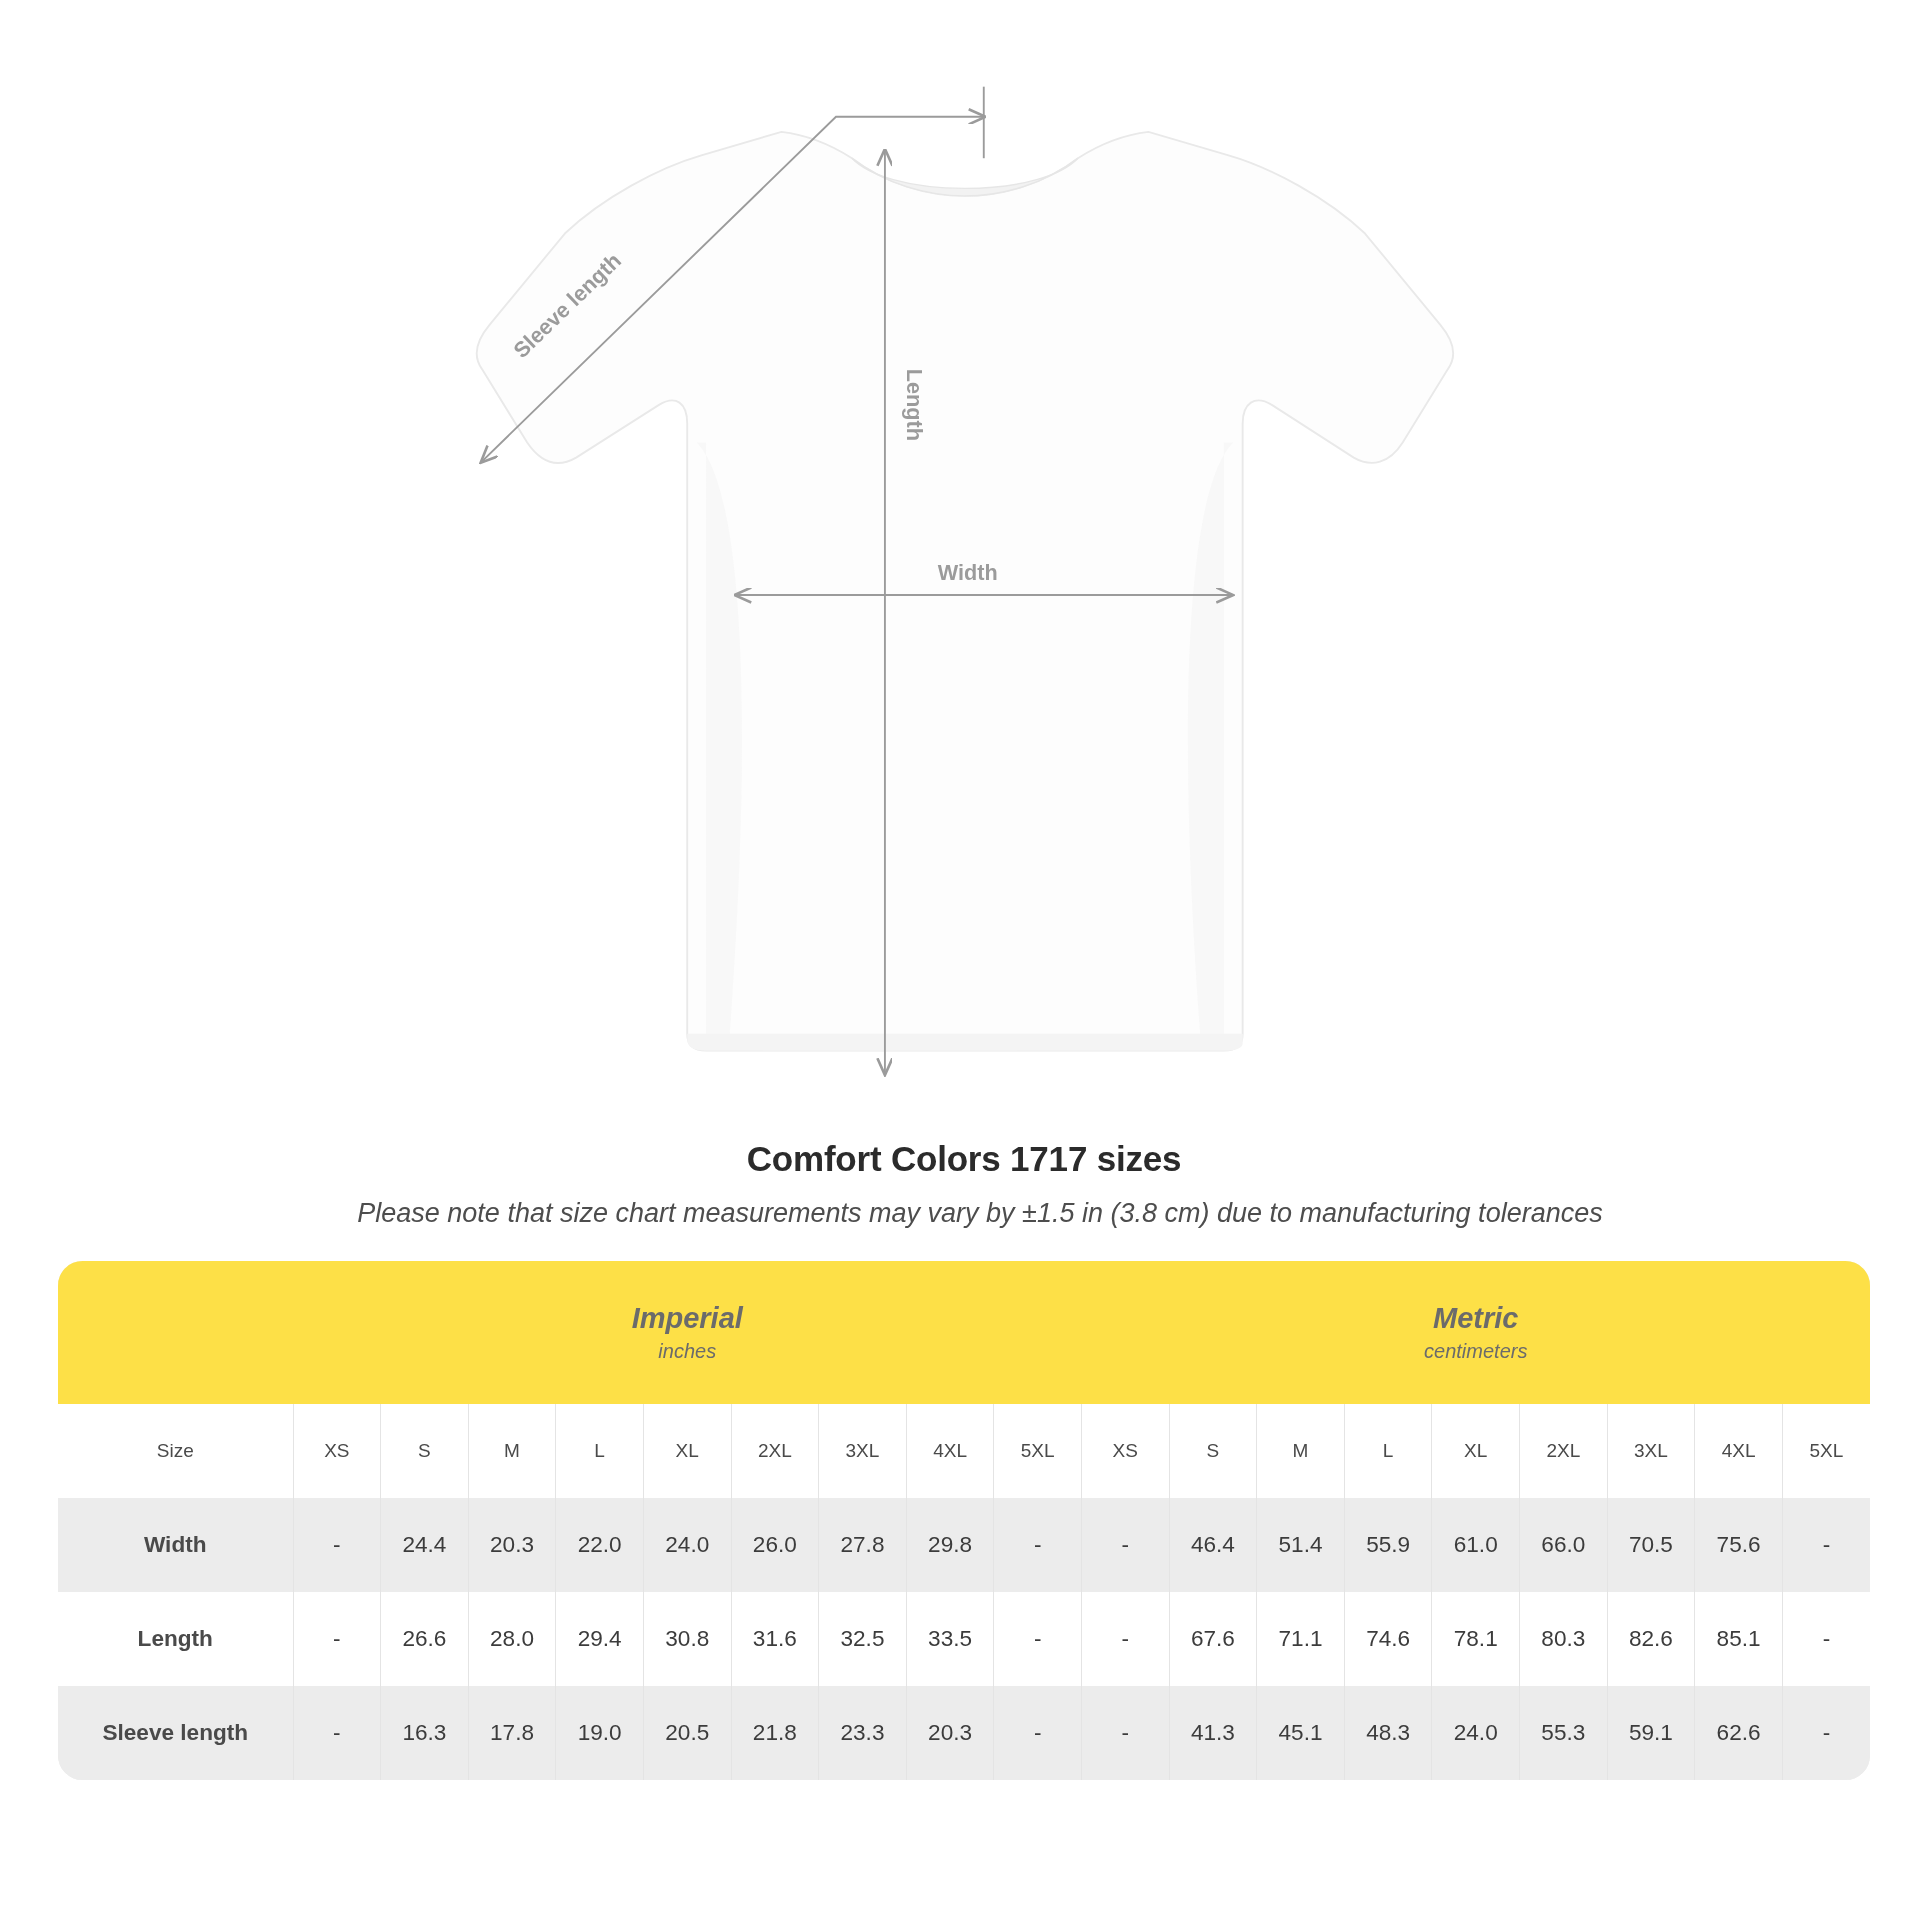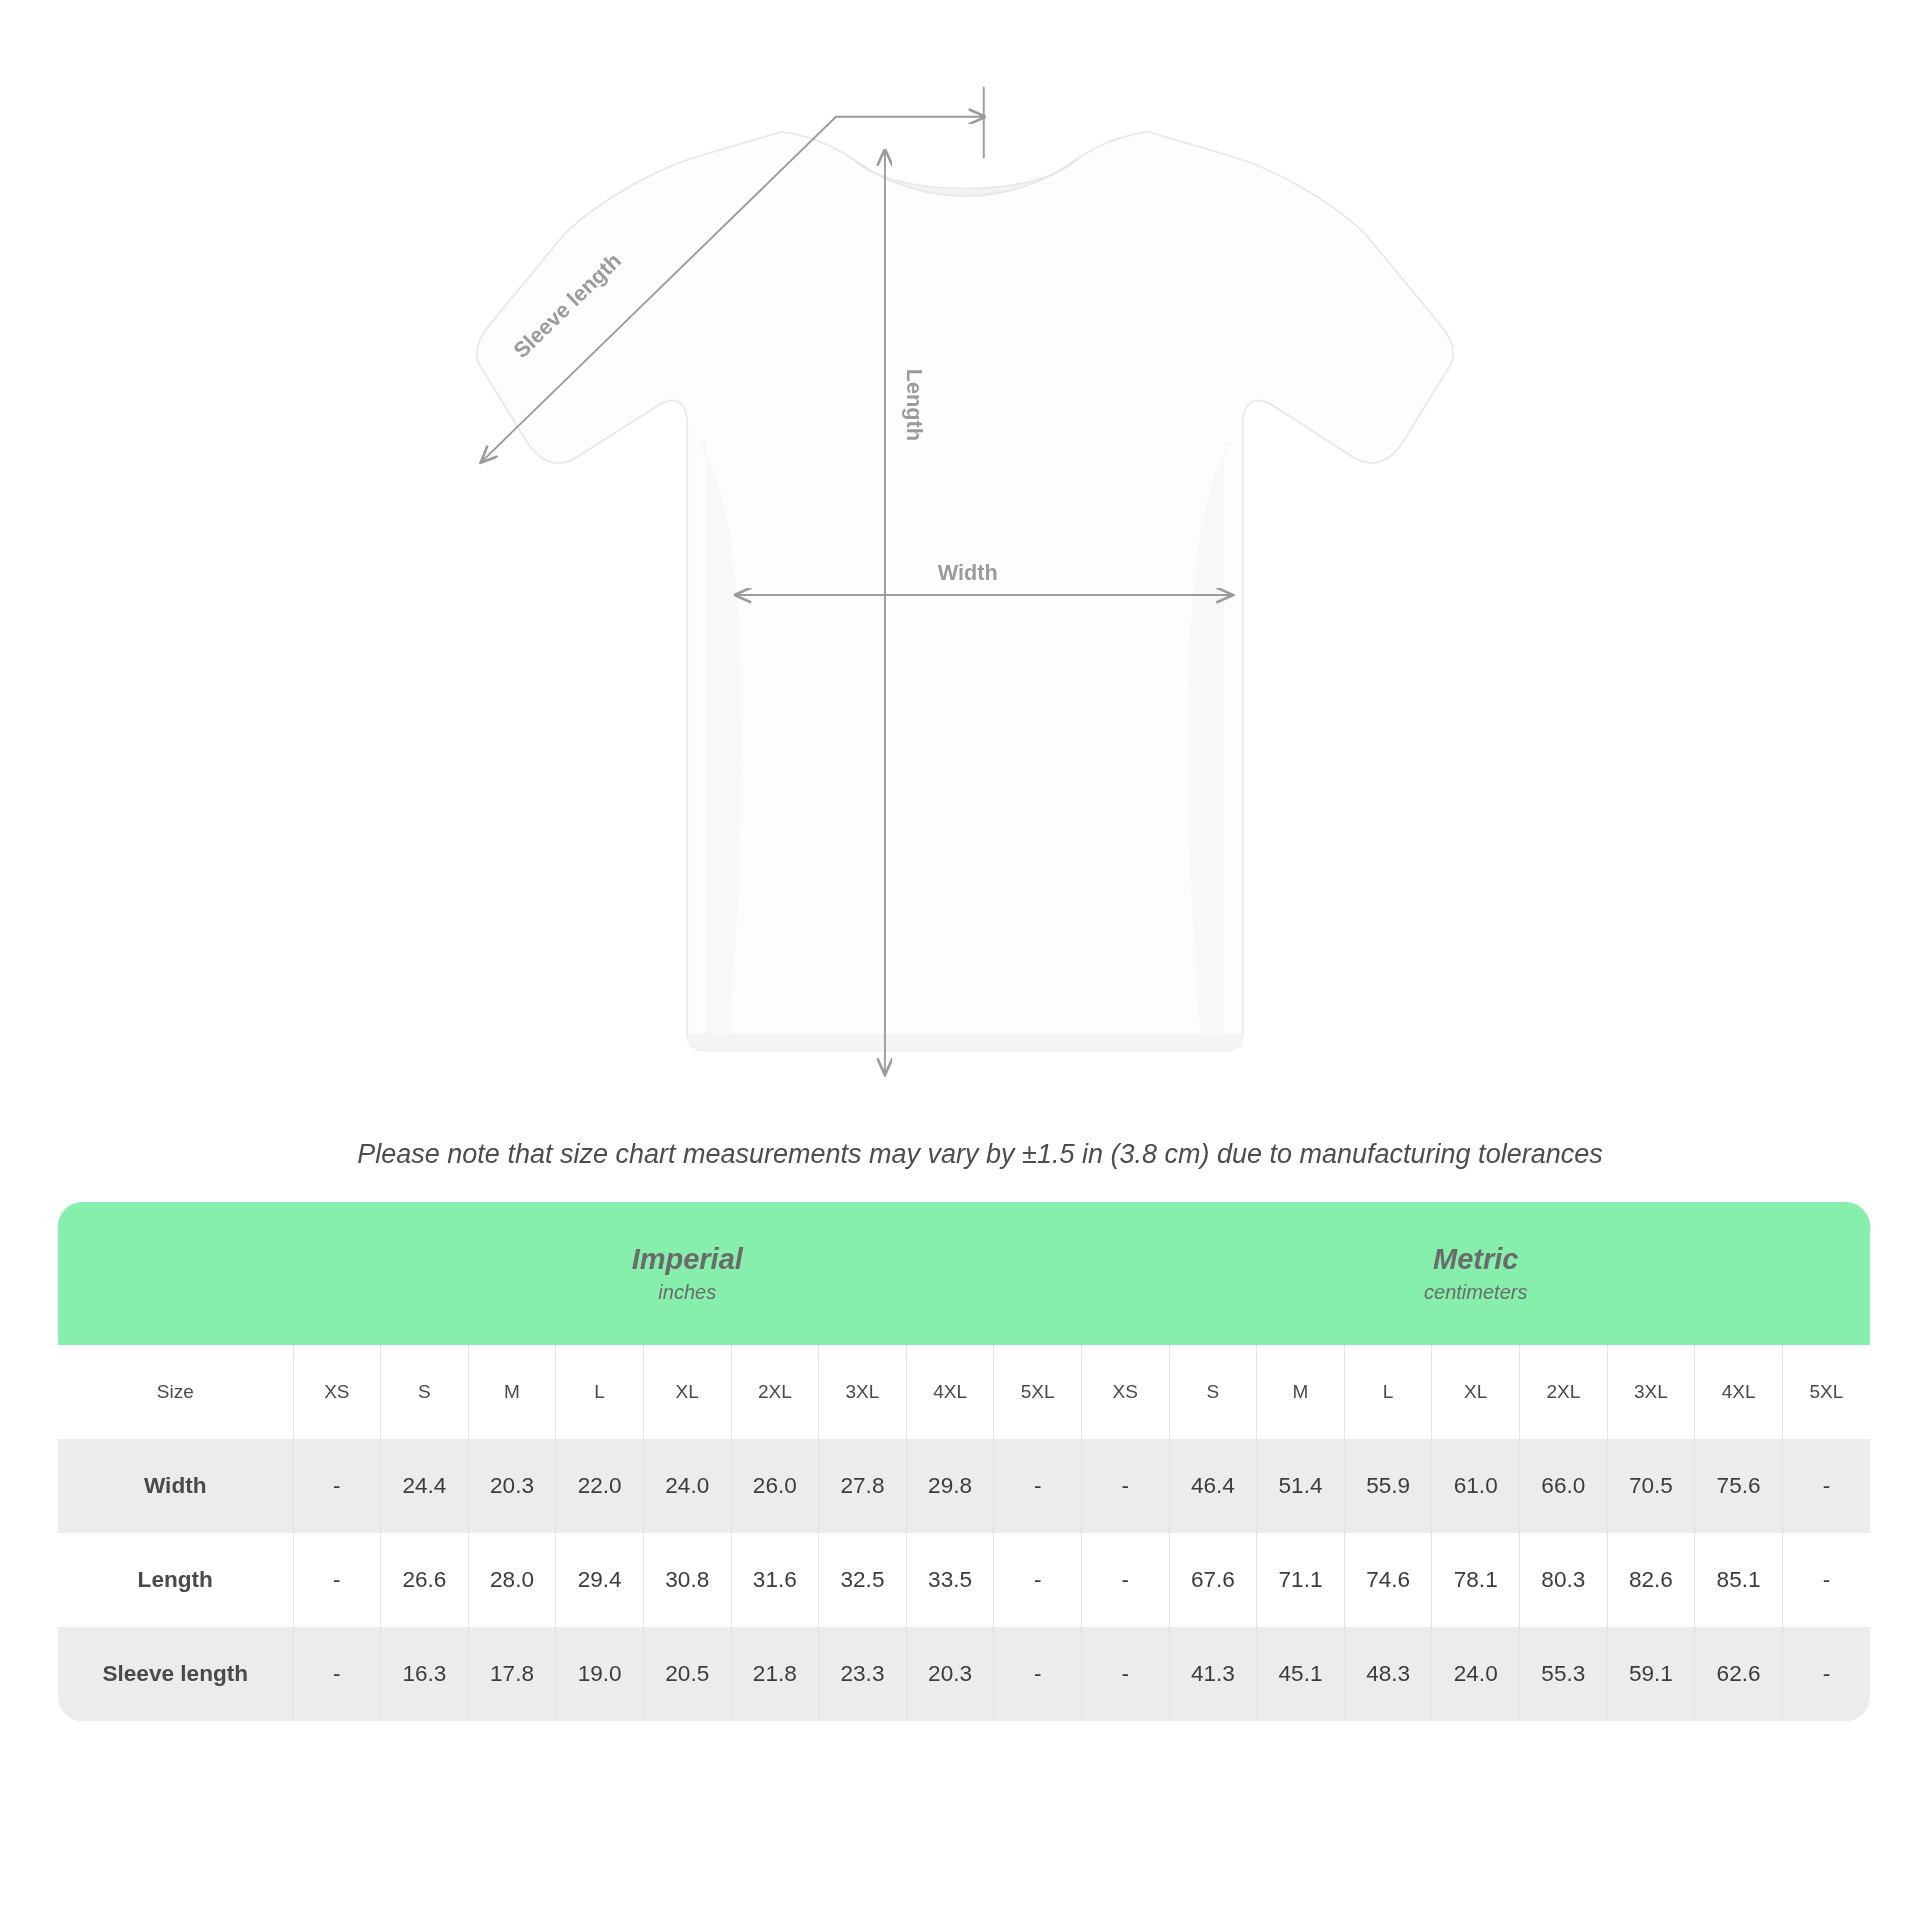--- a/index.html
+++ b/index.html
@@ -67,21 +67,21 @@
   }
   table.size-table td, table.size-table th {
     text-align: center;
     vertical-align: middle;
     font-weight: normal;
   }
 
   
   .unit-cell {
     height: 141px;
-    background: #86efac;
+    background: #fde047;
     border: none;
   }
   .unit-name {
     font-size: 29px;
     font-weight: bold;
     font-style: italic;
     color: #6b6b6b;
   }
   .unit-sub {
     margin-top: 5px;
@@ -182,20 +182,21 @@
 
       <g>
         <polyline points="1045,124 888,124 512,490" fill="none" stroke="#9b9b9b" stroke-width="2" marker-start="url(#arrowStart)" marker-end="url(#arrowEnd)"></polyline>
         <line x1="1045" y1="92" x2="1045" y2="168" stroke="#9b9b9b" stroke-width="2"></line>
       </g>
       <text x="608" y="330" transform="rotate(-44 608 330)" font-family="Liberation Sans, sans-serif" font-size="23" font-weight="bold" fill="#9b9b9b" text-anchor="middle">Sleeve length</text>
     </svg>
   </div>
 
   <div class="title-block">
+    <div class="chart-title">Comfort Colors 1717 sizes</div>
     <div class="chart-note">Please note that size chart measurements may vary by ±1.5 in (3.8 cm) due to manufacturing tolerances</div>
   </div>
 
   <div class="table-wrap">
     <table class="size-table">
       <colgroup>
         <col class="first-col">
         <col span="18">
       </colgroup>
       <tbody>

